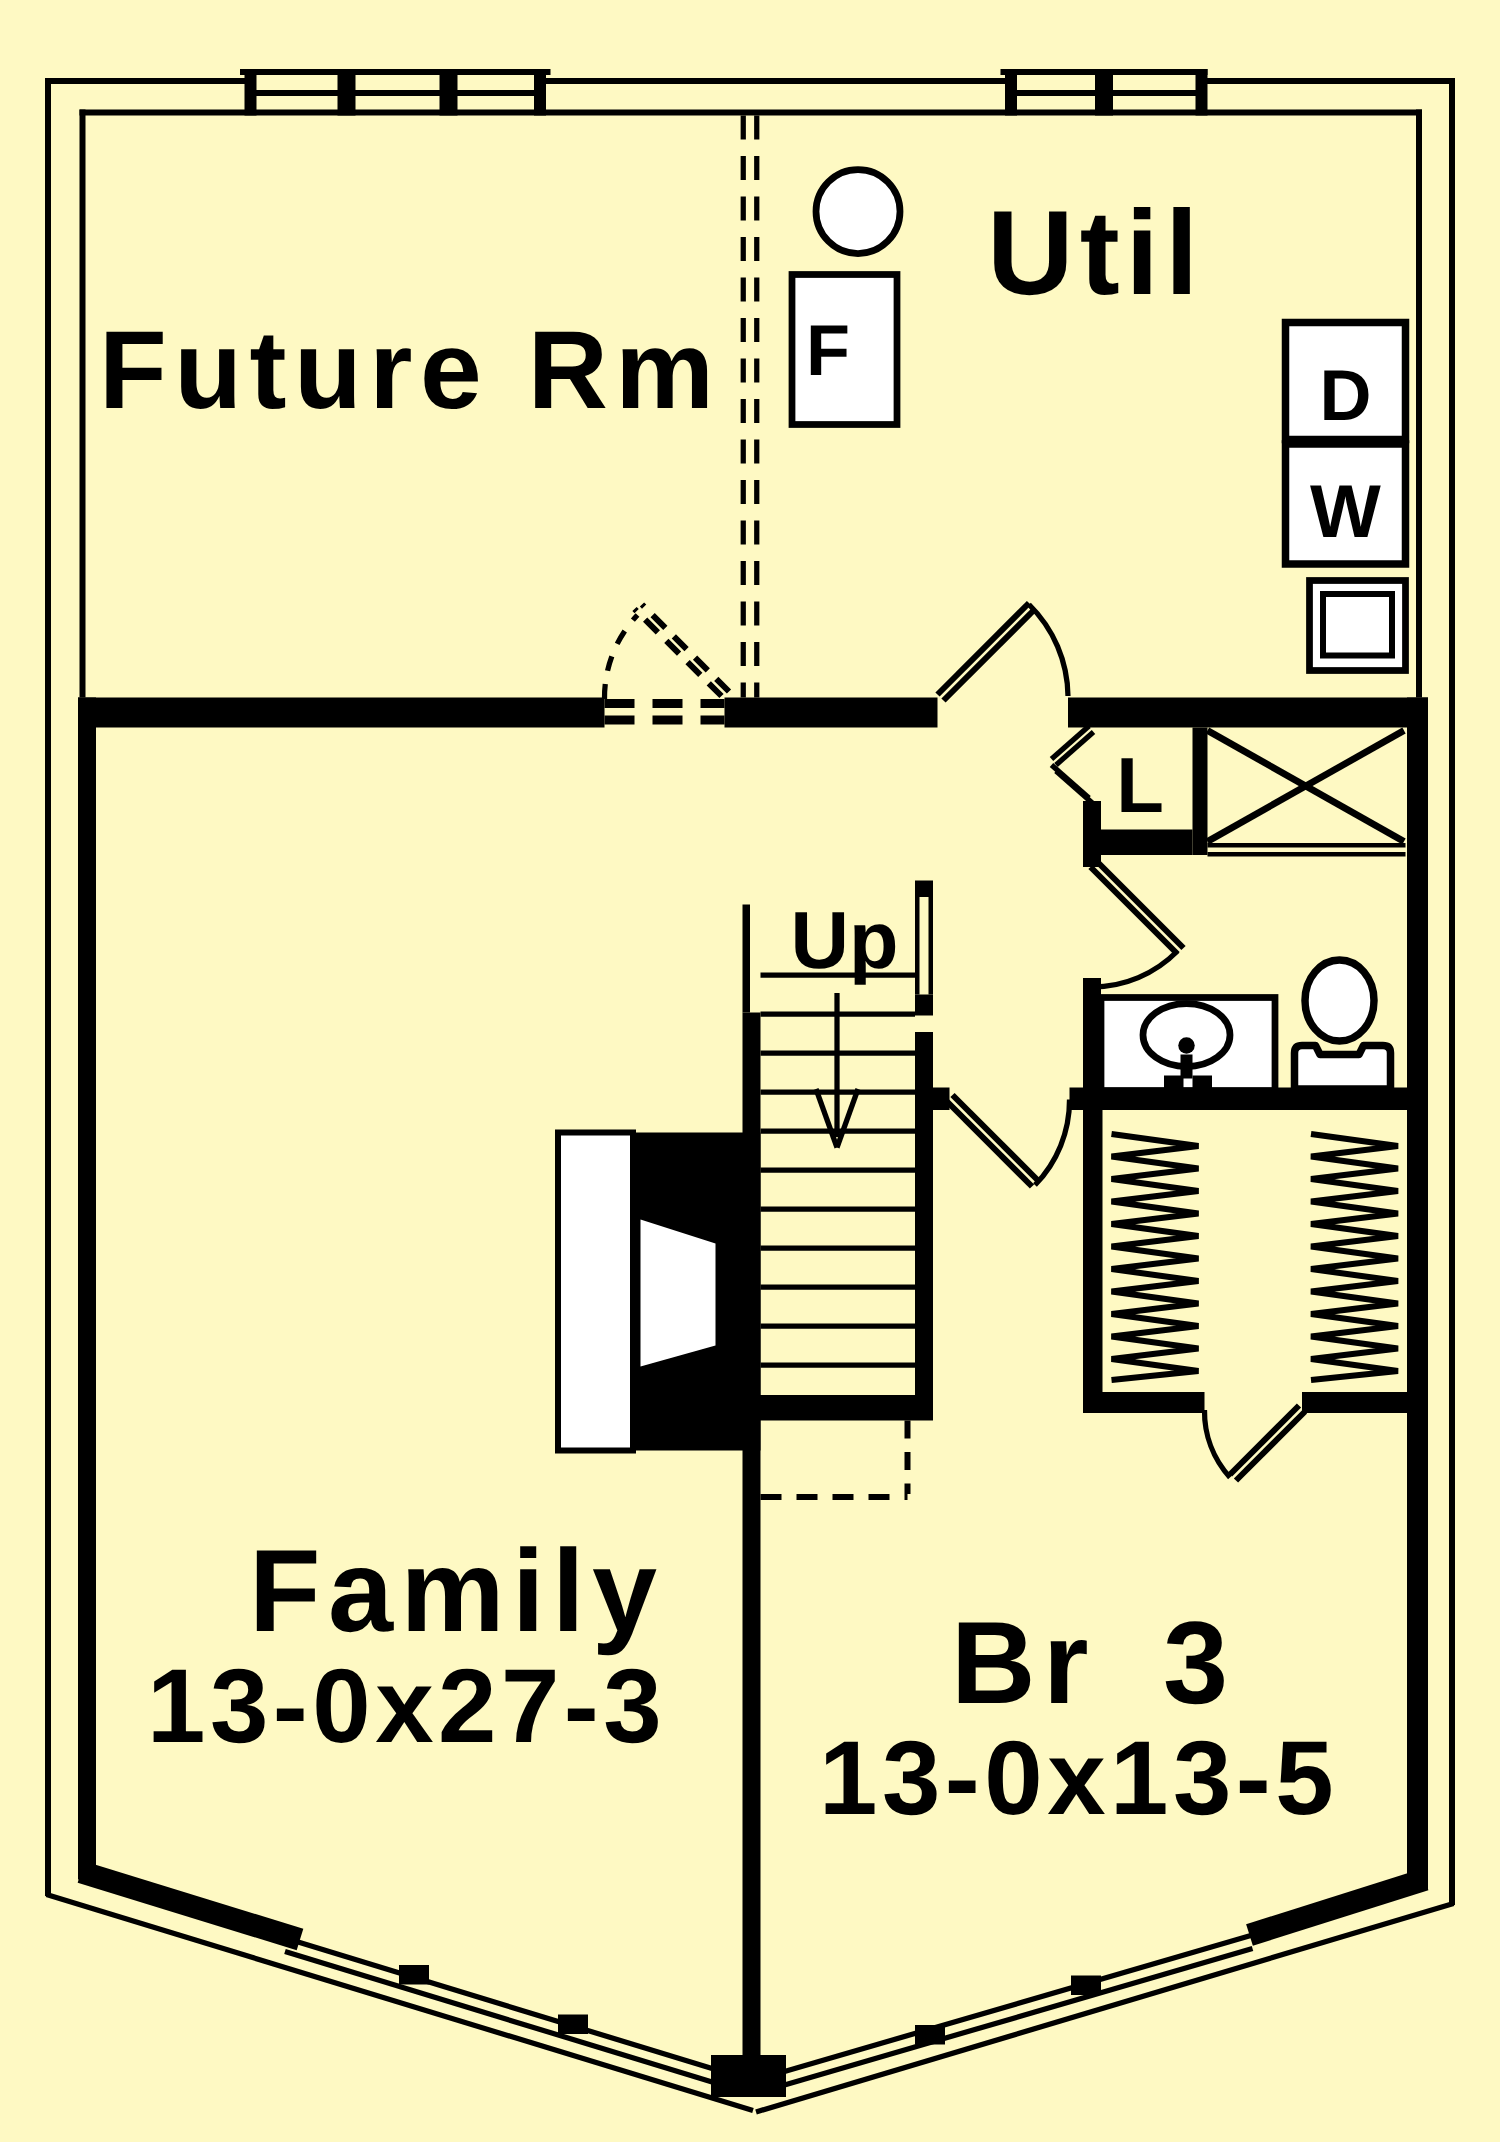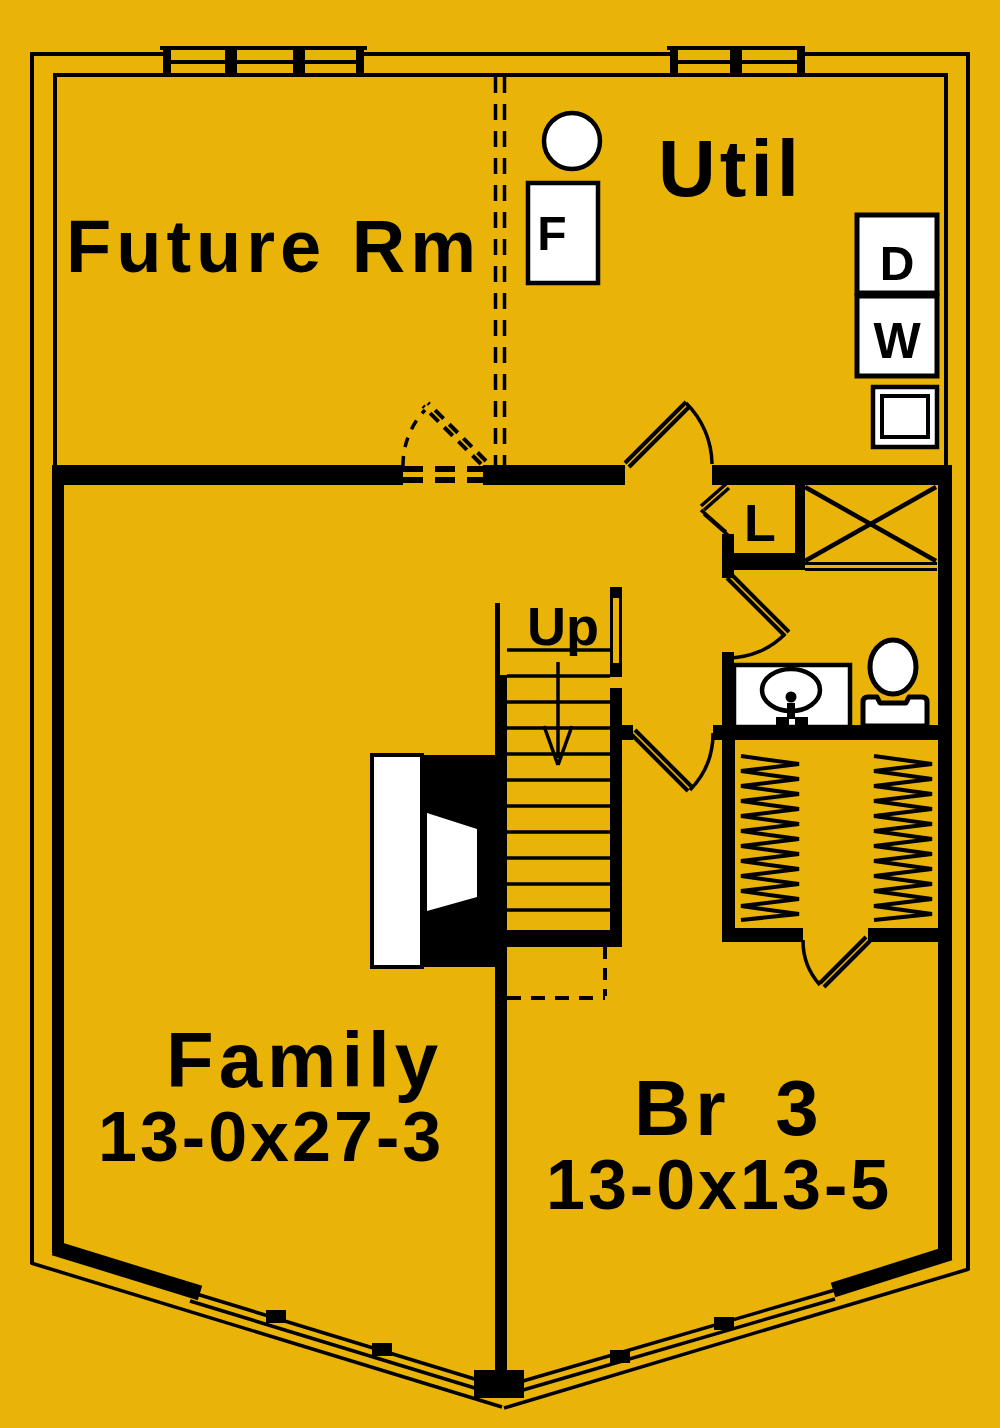--- a/index.html
+++ b/index.html
@@ -1,16 +1,16 @@
 <!DOCTYPE html>
 <html><head>
 <meta charset="utf-8">
 <style>
   html,body{margin:0;padding:0;background:#fff;}
-  .plan-wrap{width:1000px;height:1428px;background:#eab308;position:relative;}
+  .plan-wrap{width:1000px;height:1428px;background:#fef9c3;position:relative;}
   svg{display:block;}
   text{font-family:"Liberation Sans","DejaVu Sans",sans-serif;font-weight:bold;fill:#000;}
   .ink-f{fill:#000;stroke:none;}
   .ink-s{fill:none;stroke:#000;}
   .white-f{fill:#fff;stroke:#000;}
 </style>
 </head>
 <body>
 
 <div class="plan-wrap">

